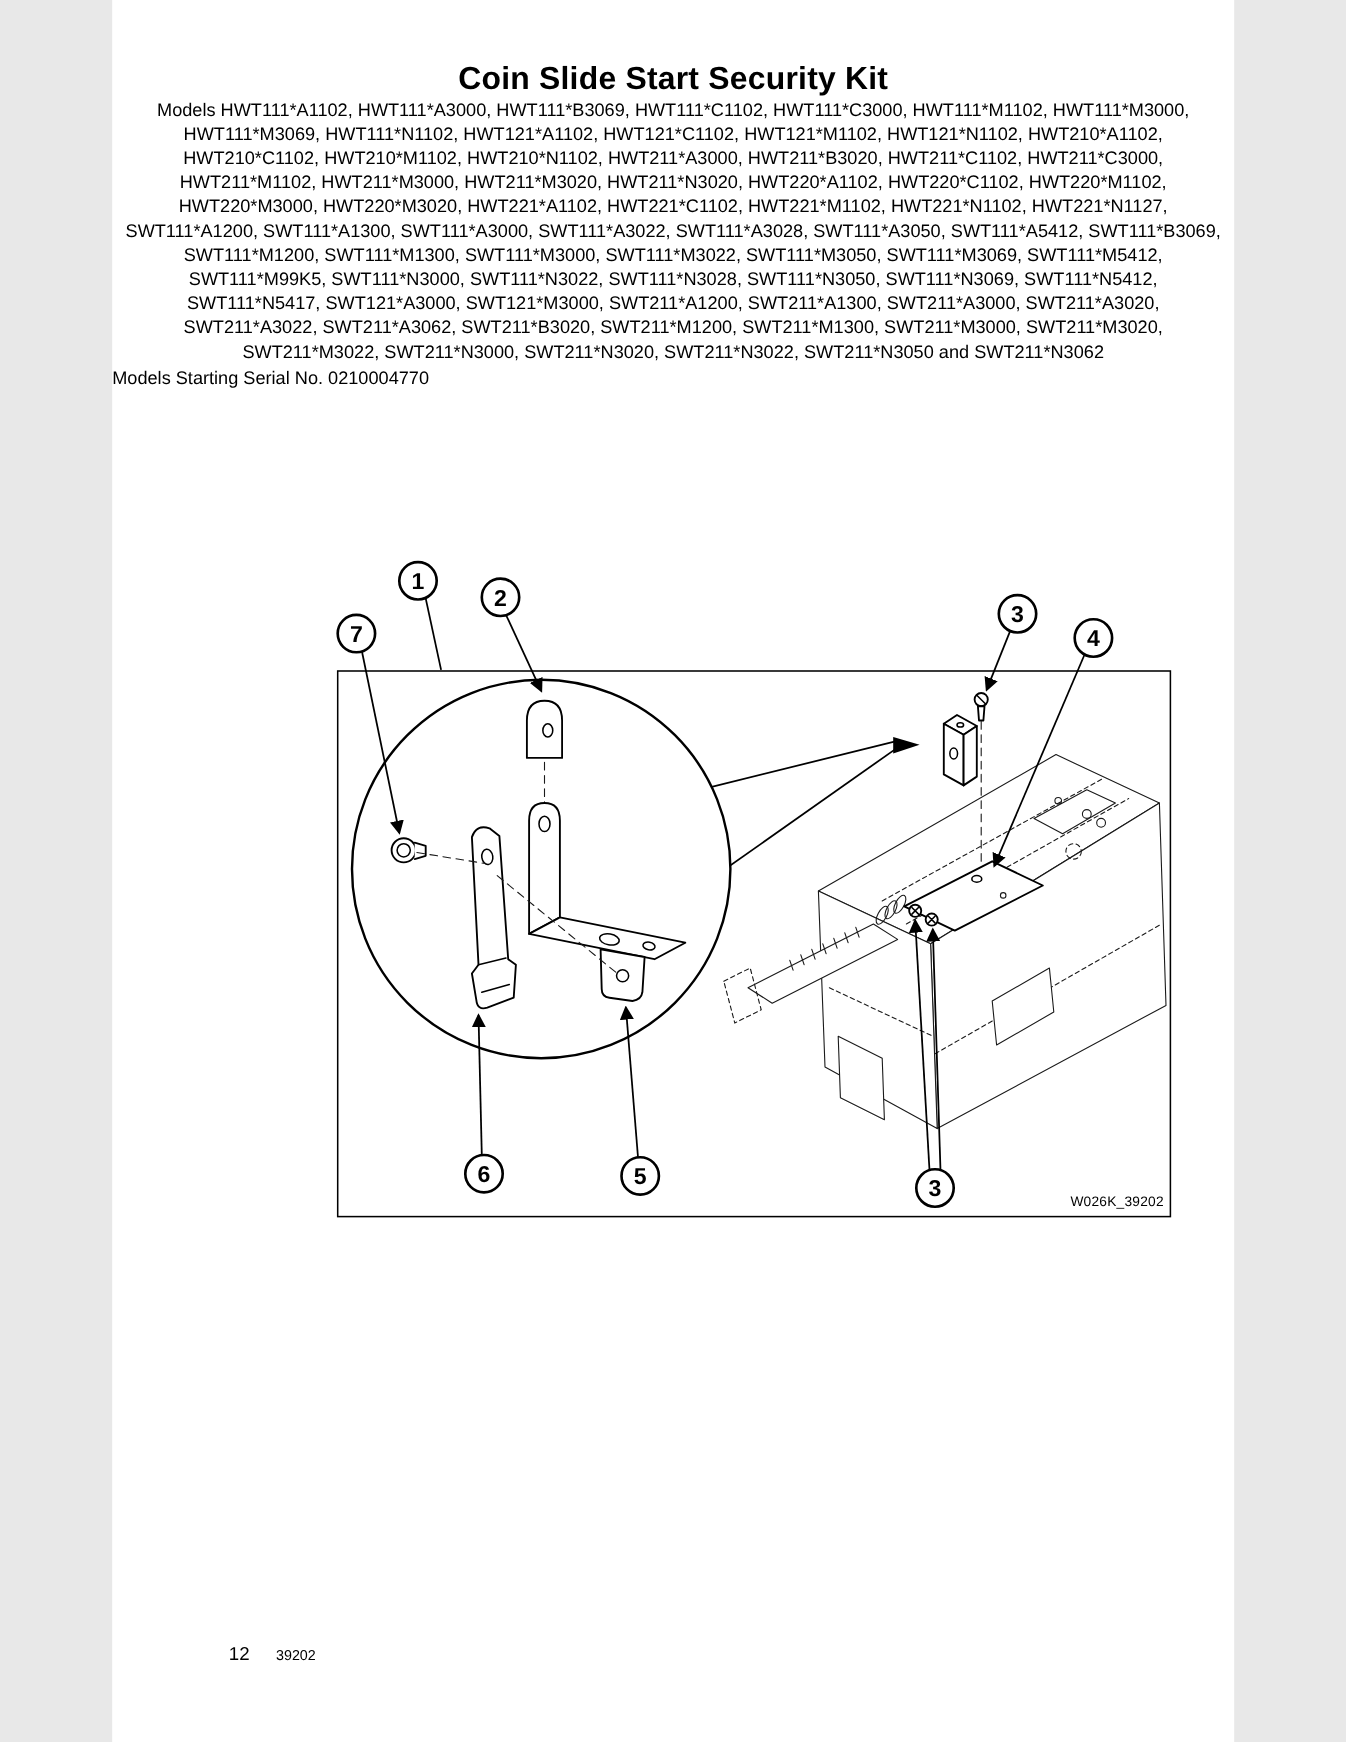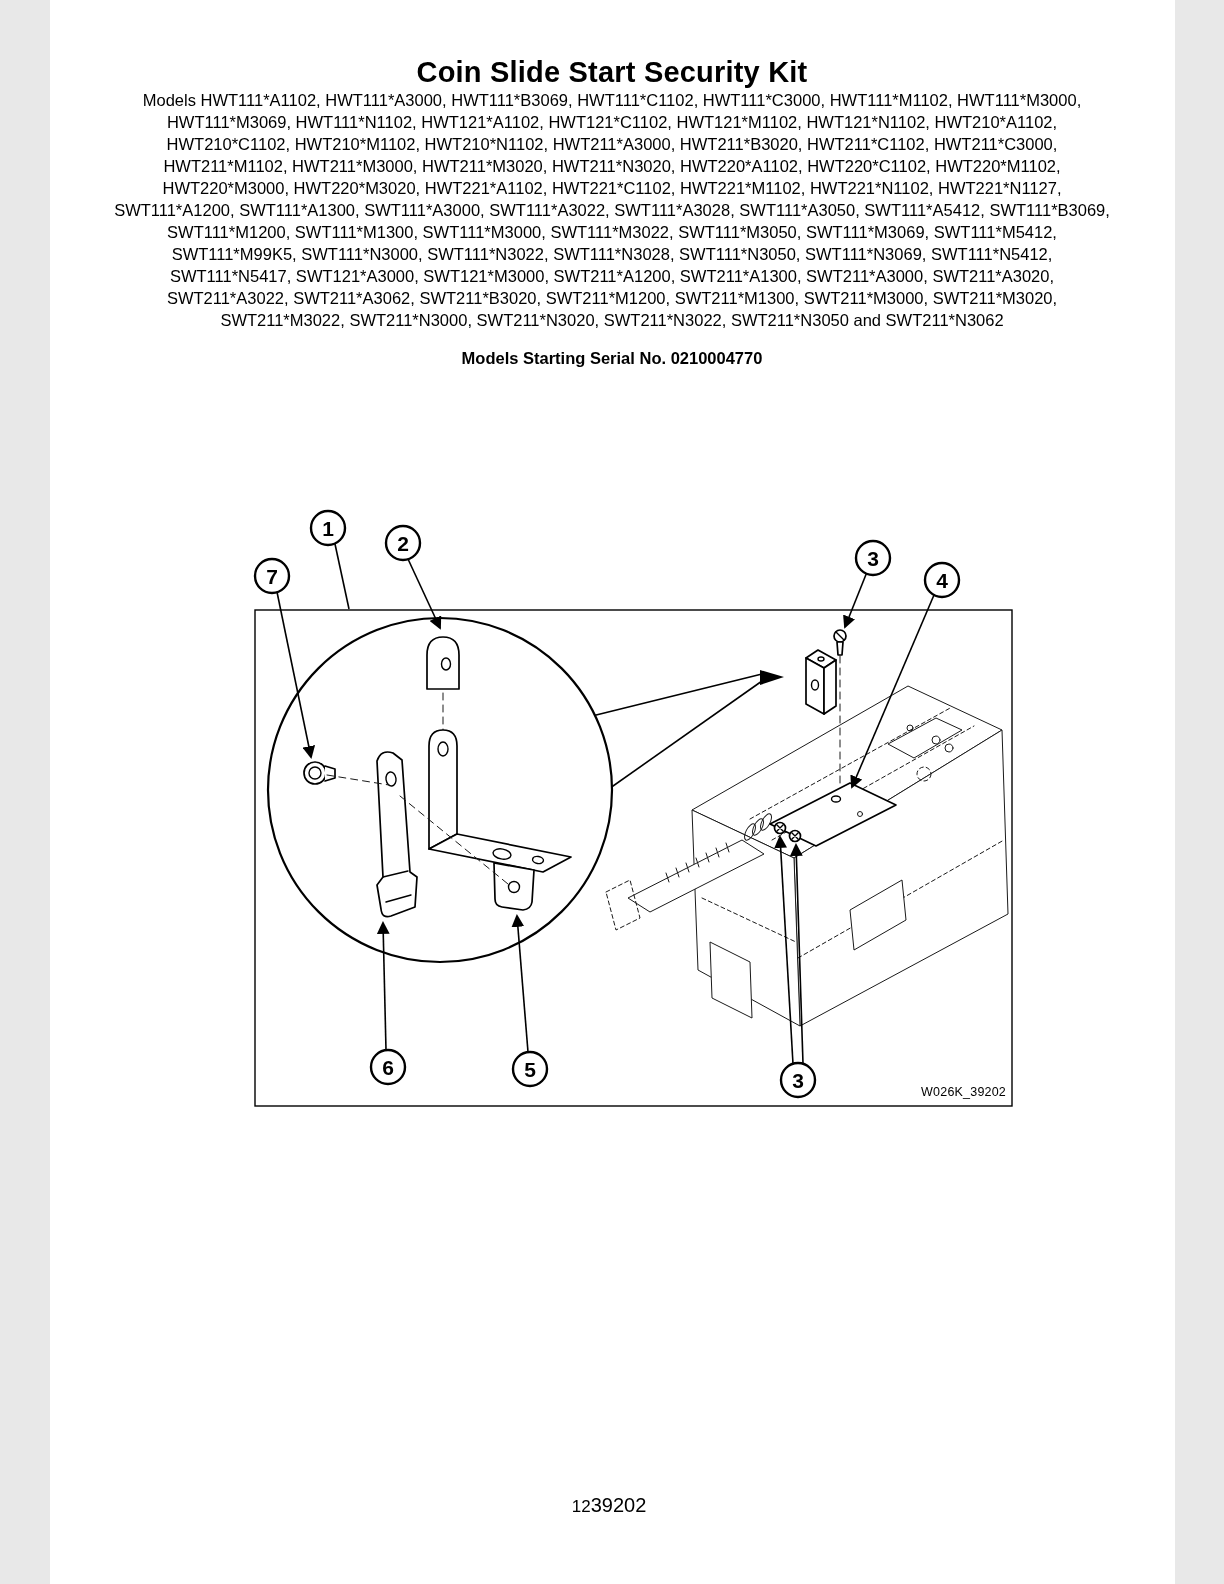--- a/index.html
+++ b/index.html
@@ -1,18 +1,18 @@
 <!DOCTYPE html>
 <html><head>
 <meta charset="utf-8">
 <style>
   html,body{margin:0;padding:0;background:#e8e8e8;}
   .page{
     position:relative;
-    width:1125px;height:1584px;
+    width:1020px;height:1584px;
     margin:0 auto;
     background:#ffffff;
     font-family:"Liberation Sans", sans-serif;
     color:#000;
     overflow:hidden;
   }
   .title{
     padding-top:56px;
     text-align:center;
     font-size:29px;
@@ -20,25 +20,23 @@
     letter-spacing:.2px;
   }
   .models{
     width:1000px;
     margin:0 auto 0 auto;
     text-align:center;
     font-size:16.5px;
     line-height:22px;
   }
   .serial{
-    margin-top:16px;
-    text-align:center;
+    margin-top:2px;
     font-size:16.5px;
     line-height:22px;
-    font-weight:bold;
   }
   .diagram-svg{
     position:absolute;
     left:0;top:478px;
     width:1224px;height:660px;
   }
   
   .frame{fill:none;stroke:#000;stroke-width:1.4;}
   .detail-circle{fill:#fff;stroke:#000;stroke-width:2.2;}
   .part{fill:#fff;stroke:#000;stroke-width:1.7;stroke-linejoin:round;stroke-linecap:round;}
@@ -50,25 +48,26 @@
   .leader{fill:none;stroke:#000;stroke-width:1.6;}
   .callout-circle{fill:#fff;stroke:#000;stroke-width:2.4;}
   .callout-num{font-family:"Liberation Sans",sans-serif;font-size:21px;font-weight:bold;text-anchor:middle;fill:#000;}
   .diag-label{font-family:"Liberation Sans",sans-serif;font-size:12.5px;fill:#000;text-anchor:end;letter-spacing:.2px;}
   .footer{
     position:absolute;
     left:0;right:0;top:1494px;
     padding:0 112px 0 106px;
     display:flex;
     align-items:baseline;
-    justify-content:center;
+    justify-content:flex-start;
+    gap:24px;
   }
   .footer .pageno{font-size:17px;}
   .footer .copyright{font-size:15.5px;flex:1;text-align:center;}
-  .footer .docno{font-size:20px;}
+  .footer .docno{font-size:13px;}
 </style>
 </head>
 <body>
 
 <div class="page">
 
   <div class="title">Coin Slide Start Security Kit</div>
   <div class="models">Models HWT111*A1102, HWT111*A3000, HWT111*B3069, HWT111*C1102, HWT111*C3000, HWT111*M1102, HWT111*M3000, HWT111*M3069, HWT111*N1102, HWT121*A1102, HWT121*C1102, HWT121*M1102, HWT121*N1102, HWT210*A1102, HWT210*C1102, HWT210*M1102, HWT210*N1102, HWT211*A3000, HWT211*B3020, HWT211*C1102, HWT211*C3000, HWT211*M1102, HWT211*M3000, HWT211*M3020, HWT211*N3020, HWT220*A1102, HWT220*C1102, HWT220*M1102, HWT220*M3000, HWT220*M3020, HWT221*A1102, HWT221*C1102, HWT221*M1102, HWT221*N1102, HWT221*N1127, SWT111*A1200, SWT111*A1300, SWT111*A3000, SWT111*A3022, SWT111*A3028, SWT111*A3050, SWT111*A5412, SWT111*B3069, SWT111*M1200, SWT111*M1300, SWT111*M3000, SWT111*M3022, SWT111*M3050, SWT111*M3069, SWT111*M5412, SWT111*M99K5, SWT111*N3000, SWT111*N3022, SWT111*N3028, SWT111*N3050, SWT111*N3069, SWT111*N5412, SWT111*N5417, SWT121*A3000, SWT121*M3000, SWT211*A1200, SWT211*A1300, SWT211*A3000, SWT211*A3020, SWT211*A3022, SWT211*A3062, SWT211*B3020, SWT211*M1200, SWT211*M1300, SWT211*M3000, SWT211*M3020, SWT211*M3022, SWT211*N3000, SWT211*N3020, SWT211*N3022, SWT211*N3050 and SWT211*N3062</div>
   <div class="serial">Models Starting Serial No. 0210004770</div>
 

